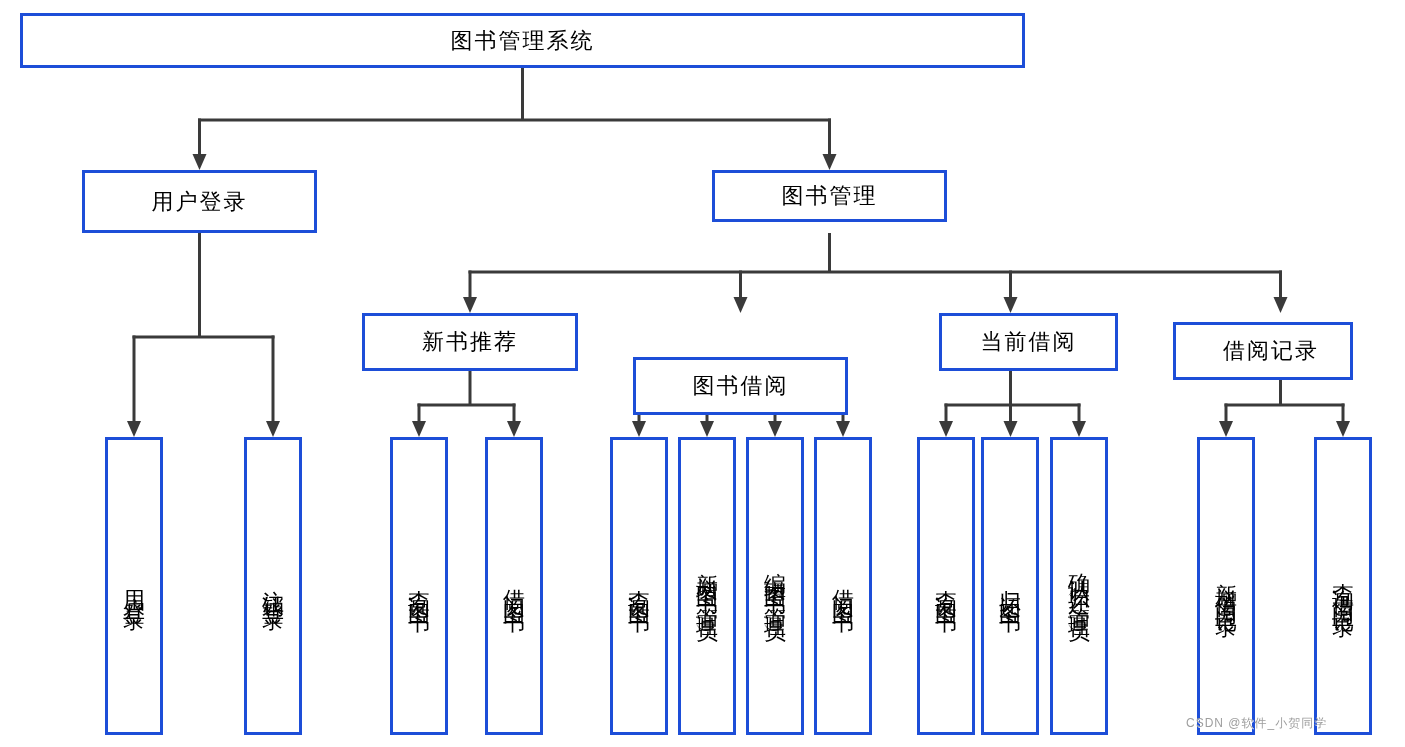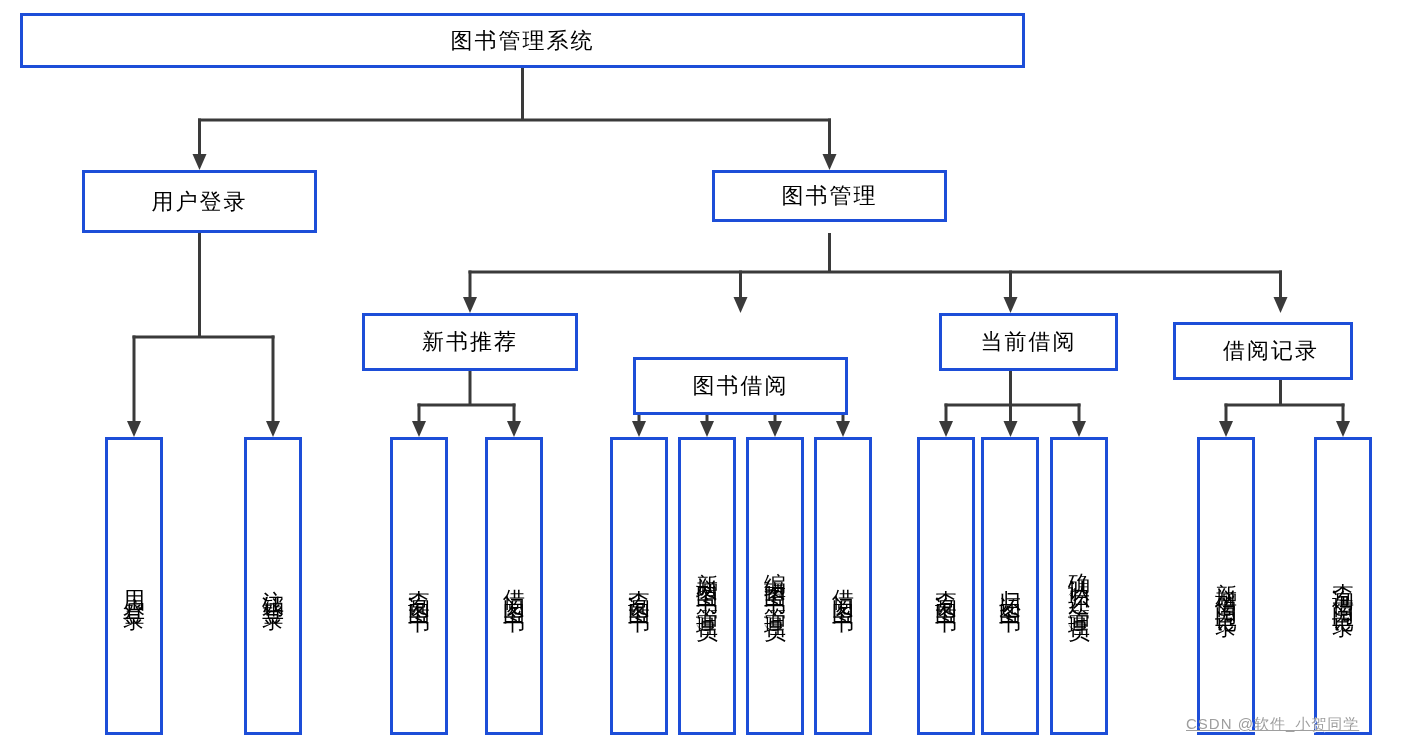--- a/index.html
+++ b/index.html
@@ -35,26 +35,25 @@
     font-size: 22px;
     writing-mode: vertical-rl;
     text-orientation: mixed;
     letter-spacing: 7px;
     line-height: 1;
   }
   .watermark {
     position: absolute;
     left: 1186px;
     top: 715px;
-    font-size: 15px;
+    font-size: 12px;
     color: #9e9e9e;
     letter-spacing: 1px;
     white-space: nowrap;
     text-shadow: 1px 1px 0 #ffffff;
-    text-decoration: underline;
   }
 </style>
 </head>
 <body>
 
 <div id="canvas">
 
   <svg id="connectors" viewBox="0 0 1405 747" xmlns="http://www.w3.org/2000/svg" aria-hidden="true">
     <g stroke="#3a3a3a" stroke-width="3" fill="none">
 

